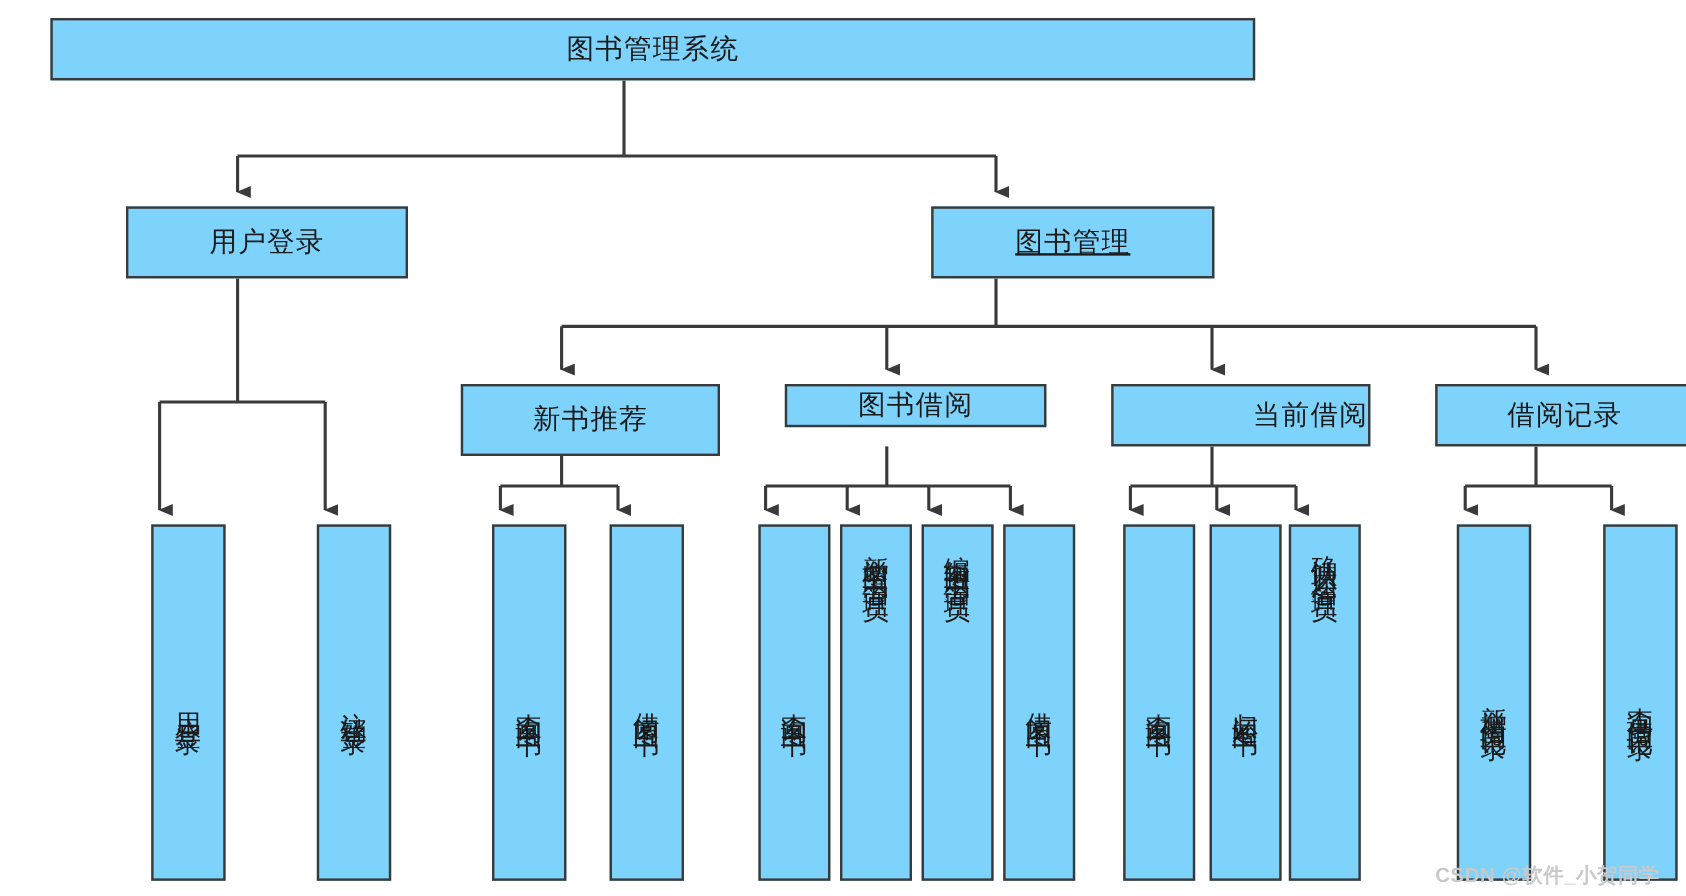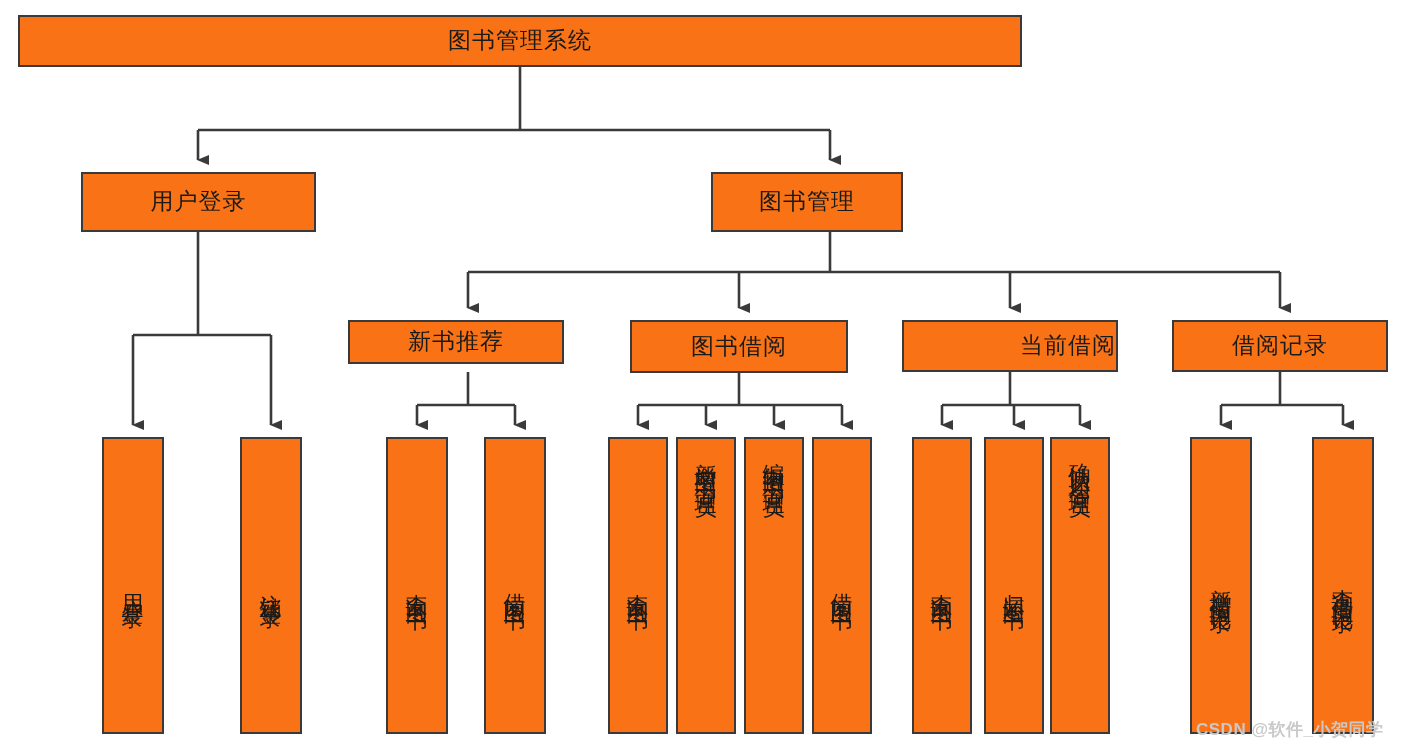--- a/index.html
+++ b/index.html
@@ -22,26 +22,27 @@
     position: absolute;
     left: 0;
     top: 0;
     width: 1405px;
     height: 747px;
     pointer-events: none;
   }
   .node {
     position: absolute;
     box-sizing: border-box;
-    background: #f97316;
+    background: #7dd3fc;
     border: 2.5px solid #3a3a3a;
     display: flex;
     align-items: center;
     justify-content: center;
     color: #1a1a1a;
+    margin-left: 24px;
   }
   .node.horiz {
     font-size: 23px;
     letter-spacing: 1px;
     line-height: 1.2;
   }
   .node.root {
     font-size: 23px;
   }
   .node.leaf {
@@ -134,28 +135,28 @@
     </g>
   </svg>
 
   <div class="node root horiz" style="left:18px; top:15px; width:1004px; height:52px;">
     <span>图书管理系统</span>
   </div>
 
   <div class="node horiz" style="left:81px; top:172px; width:235px; height:60px;">
     <span>用户登录</span>
   </div>
-  <div class="node horiz" style="left:711px; top:172px; width:192px; height:60px;">
+  <div class="node horiz" style="left:752px; top:172px; width:236px; height:60px;text-decoration:underline;">
     <span>图书管理</span>
   </div>
 
-  <div class="node horiz" style="left:348px; top:320px; width:216px; height:44px;">
+  <div class="node horiz" style="left:360px; top:320px; width:216px; height:60px;">
     <span>新书推荐</span>
   </div>
-  <div class="node horiz" style="left:630px; top:320px; width:218px; height:53px;align-items:center;">
+  <div class="node horiz" style="left:630px; top:320px; width:218px; height:36px;align-items:center;">
     <span>图书借阅</span>
   </div>
   <div class="node horiz" style="left:902px; top:320px; width:216px; height:52px;justify-content:flex-end;">
     <span>当前借阅</span>
   </div>
   <div class="node horiz" style="left:1172px; top:320px; width:216px; height:52px;">
     <span>借阅记录</span>
   </div>
 
   <div class="node leaf" style="left:102px; top:437px; width:62px; height:297px;">

